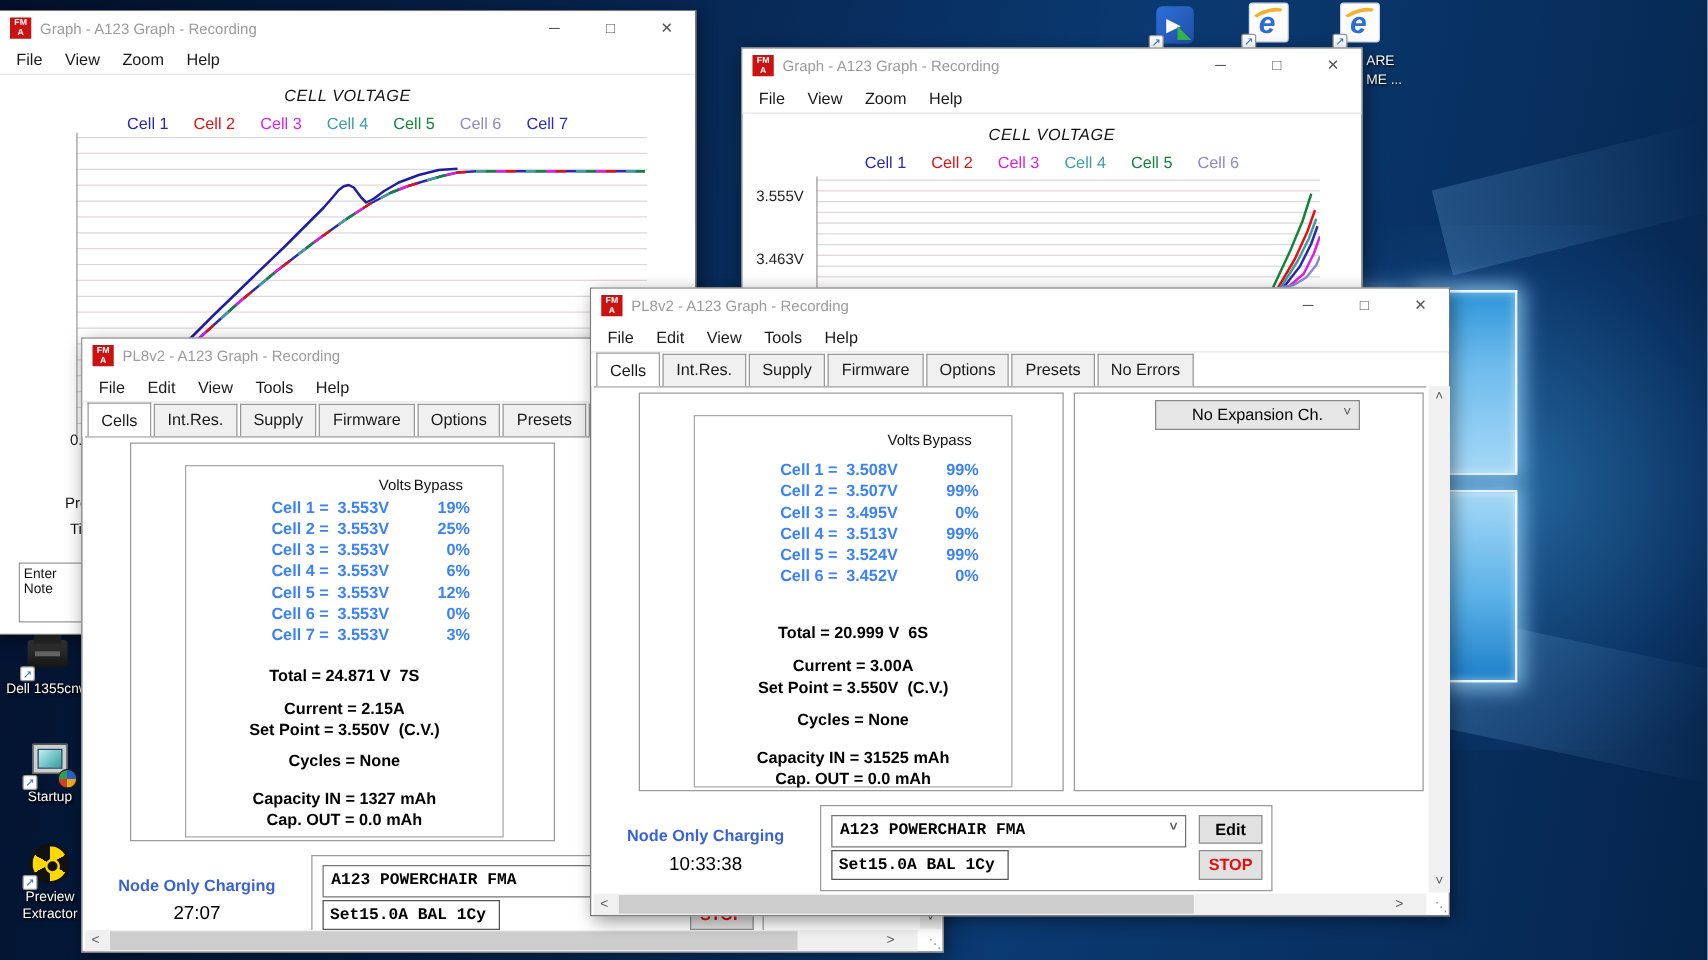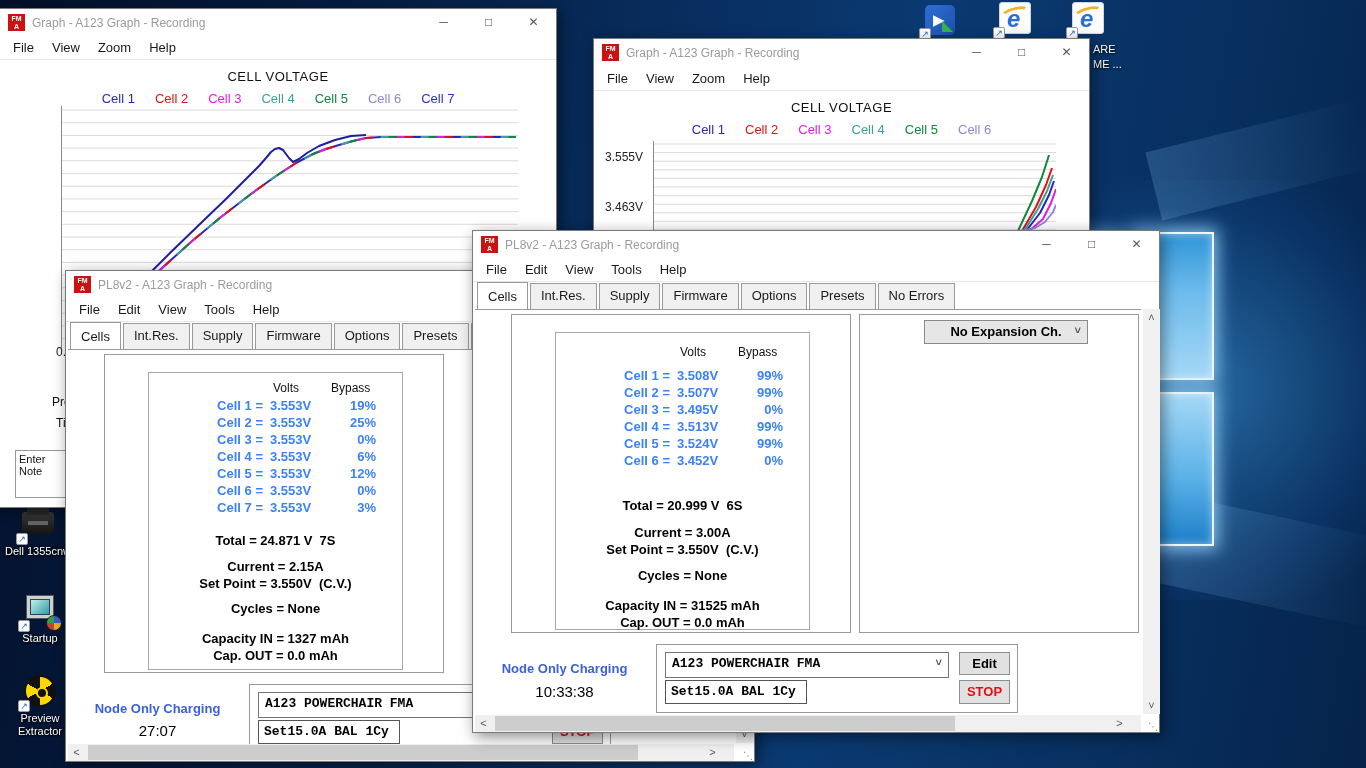--- a/index.html
+++ b/index.html
@@ -50,21 +50,21 @@
   .appicon { position:absolute; left:8px; top:5px; width:17px; height:17px; background:#cc1111; color:#fff;
              font-size:7px; font-weight:bold; line-height:8px; text-align:center; padding-top:1px; }
   .appicon i { display:block; font-style:normal; }
   .title-text { position:absolute; left:32px; top:7px; font-size:12px; color:#9b9b9b; white-space:nowrap; }
   .capbtns { position:absolute; right:0; top:0; height:100%; display:flex; }
   .capbtn { width:45px; height:100%; text-align:center; color:#555; font-size:12px; line-height:27px; }
   .menubar { height:24px; border-bottom:1px solid #e6e6e6; display:flex; align-items:center; padding-left:4px; background:#fff; }
   .menu-item { font-size:13px; color:#1a1a1a; padding:0 9px; }
 
   
-  .chart-title { text-align:center; font-size:13px; color:#111; margin-top:9px; letter-spacing:.5px; }
+  .chart-title { text-align:center; font-size:13px; color:#111; margin-top:9px; letter-spacing:.5px;font-style:italic; }
   .legend-row { display:flex; justify-content:center; gap:20px; margin-top:7px; font-size:13px; }
   .plot { position:absolute; }
   .ticks { position:absolute; }
   .ytick { position:absolute; right:6px; font-size:12px; color:#222; white-space:nowrap; }
   .origin-label { position:absolute; font-size:12px; color:#222; }
   .small-clip { position:absolute; font-size:12px; color:#111; }
   .notebox { position:absolute; border:1px solid #9a9a9a; background:#fff; font-size:11px; color:#111; padding:2px 3px; }
 
   
   .tabrow { position:absolute; left:0; top:52px; width:100%; height:26px; display:flex; padding-left:4px; background:#fff; }
@@ -73,30 +73,30 @@
   .content { position:absolute; left:2px; top:78px; background:#fff; border-top:1px solid #9a9a9a; }
   .groupbox { position:absolute; border:1px solid #9a9a9a; background:#fff; }
   .innerbox { position:absolute; border:1px solid #a8a8a8; background:#fff; }
   .hdrrow,.cellrow { display:flex; justify-content:center; }
   .hdrrow { position:absolute; left:0; width:100%; font-size:12px; color:#111; }
   .cellrows { position:absolute; left:0; width:100%; }
   .cellrow { font-size:13px; font-weight:bold; color:#3b82f6; height:17px; line-height:17px; }
   .c-label { width:88px; text-align:right; }
   .c-volts { width:62px; text-align:left; margin-left:7px; }
   .c-byp { width:44px; text-align:right; }
-  .hdr-volts { width:62px; margin-left:7px; padding-left:6px; }
+  .hdr-volts { width:62px; margin-left:7px; padding-left:6px;text-align:right; }
   .hdr-byp { width:50px; text-align:left; padding-left:2px; }
   .hdr-sp { width:88px; }
   .sumline { position:absolute; left:0; width:100%; text-align:center; font-size:13px; font-weight:bold; color:#000; }
   .status-blue { position:absolute; font-size:13px; font-weight:bold; color:#3a62d8; text-align:center; }
   .time-big { position:absolute; font-size:15px; font-weight:normal; color:#000; text-align:center; }
   .combo { position:absolute; background:#fff; border:1px solid #767676; font-family:"Liberation Mono",monospace; font-weight:bold;
            font-size:13px; padding:3px 6px; white-space:nowrap; overflow:hidden; }
   .combo .chev { position:absolute; right:6px; top:3px; color:#555; font-size:11px; font-family:"Liberation Sans",sans-serif; }
-  .combo-ui { font-family:"Liberation Sans",sans-serif; font-weight:bold; background:#e6e6e6; text-align:center; border:1px solid #8a8a8a; }
+  .combo-ui { font-family:"Liberation Sans",sans-serif; font-weight:normal; background:#e6e6e6; text-align:center; border:1px solid #8a8a8a; }
   .monobox { position:absolute; background:#fff; border:1px solid #555; font-family:"Liberation Mono",monospace; font-weight:bold;
              font-size:13px; padding:3px 5px; white-space:nowrap; }
   .btn { position:absolute; background:#e1e1e1; border:1px solid #8f8f8f; font-size:13px; font-weight:bold; text-align:center; color:#000; }
   .btn.red { color:#e01010; }
   .vscroll,.hscroll { position:absolute; background:#f0f0f0; }
   .sarrow { position:absolute; color:#5a5a5a; font-size:11px; width:17px; height:17px; text-align:center; line-height:16px; }
   .thumb { position:absolute; background:#cdcdcd; }
   .grip { position:absolute; color:#8a8a8a; font-size:10px; }
 </style>
 </head>

